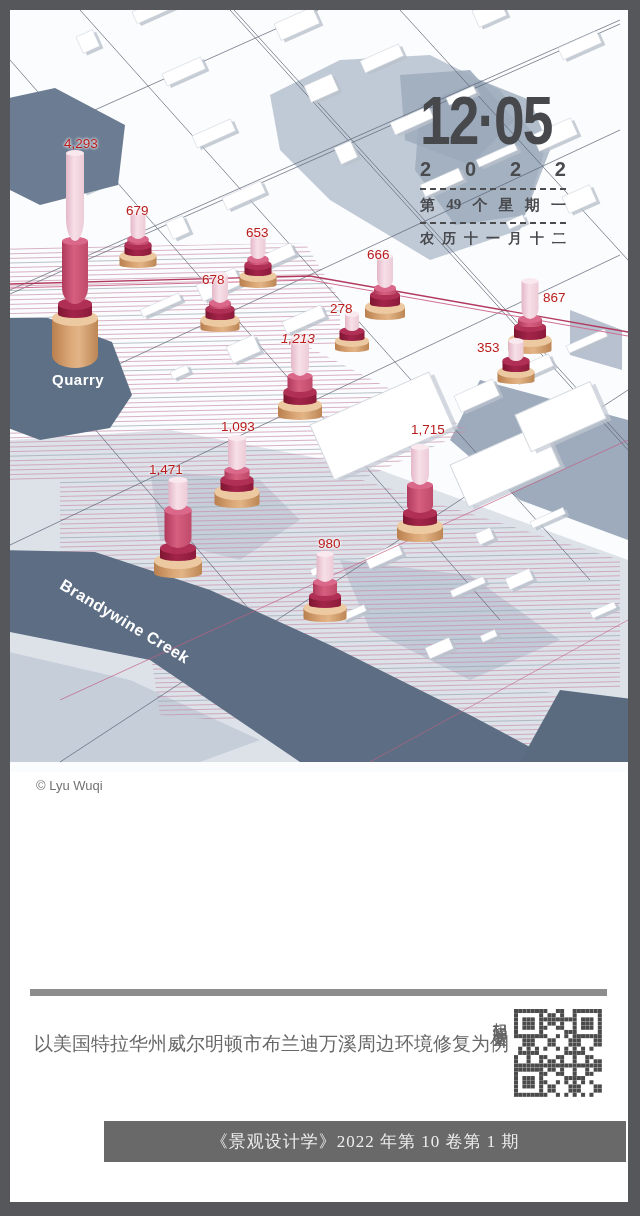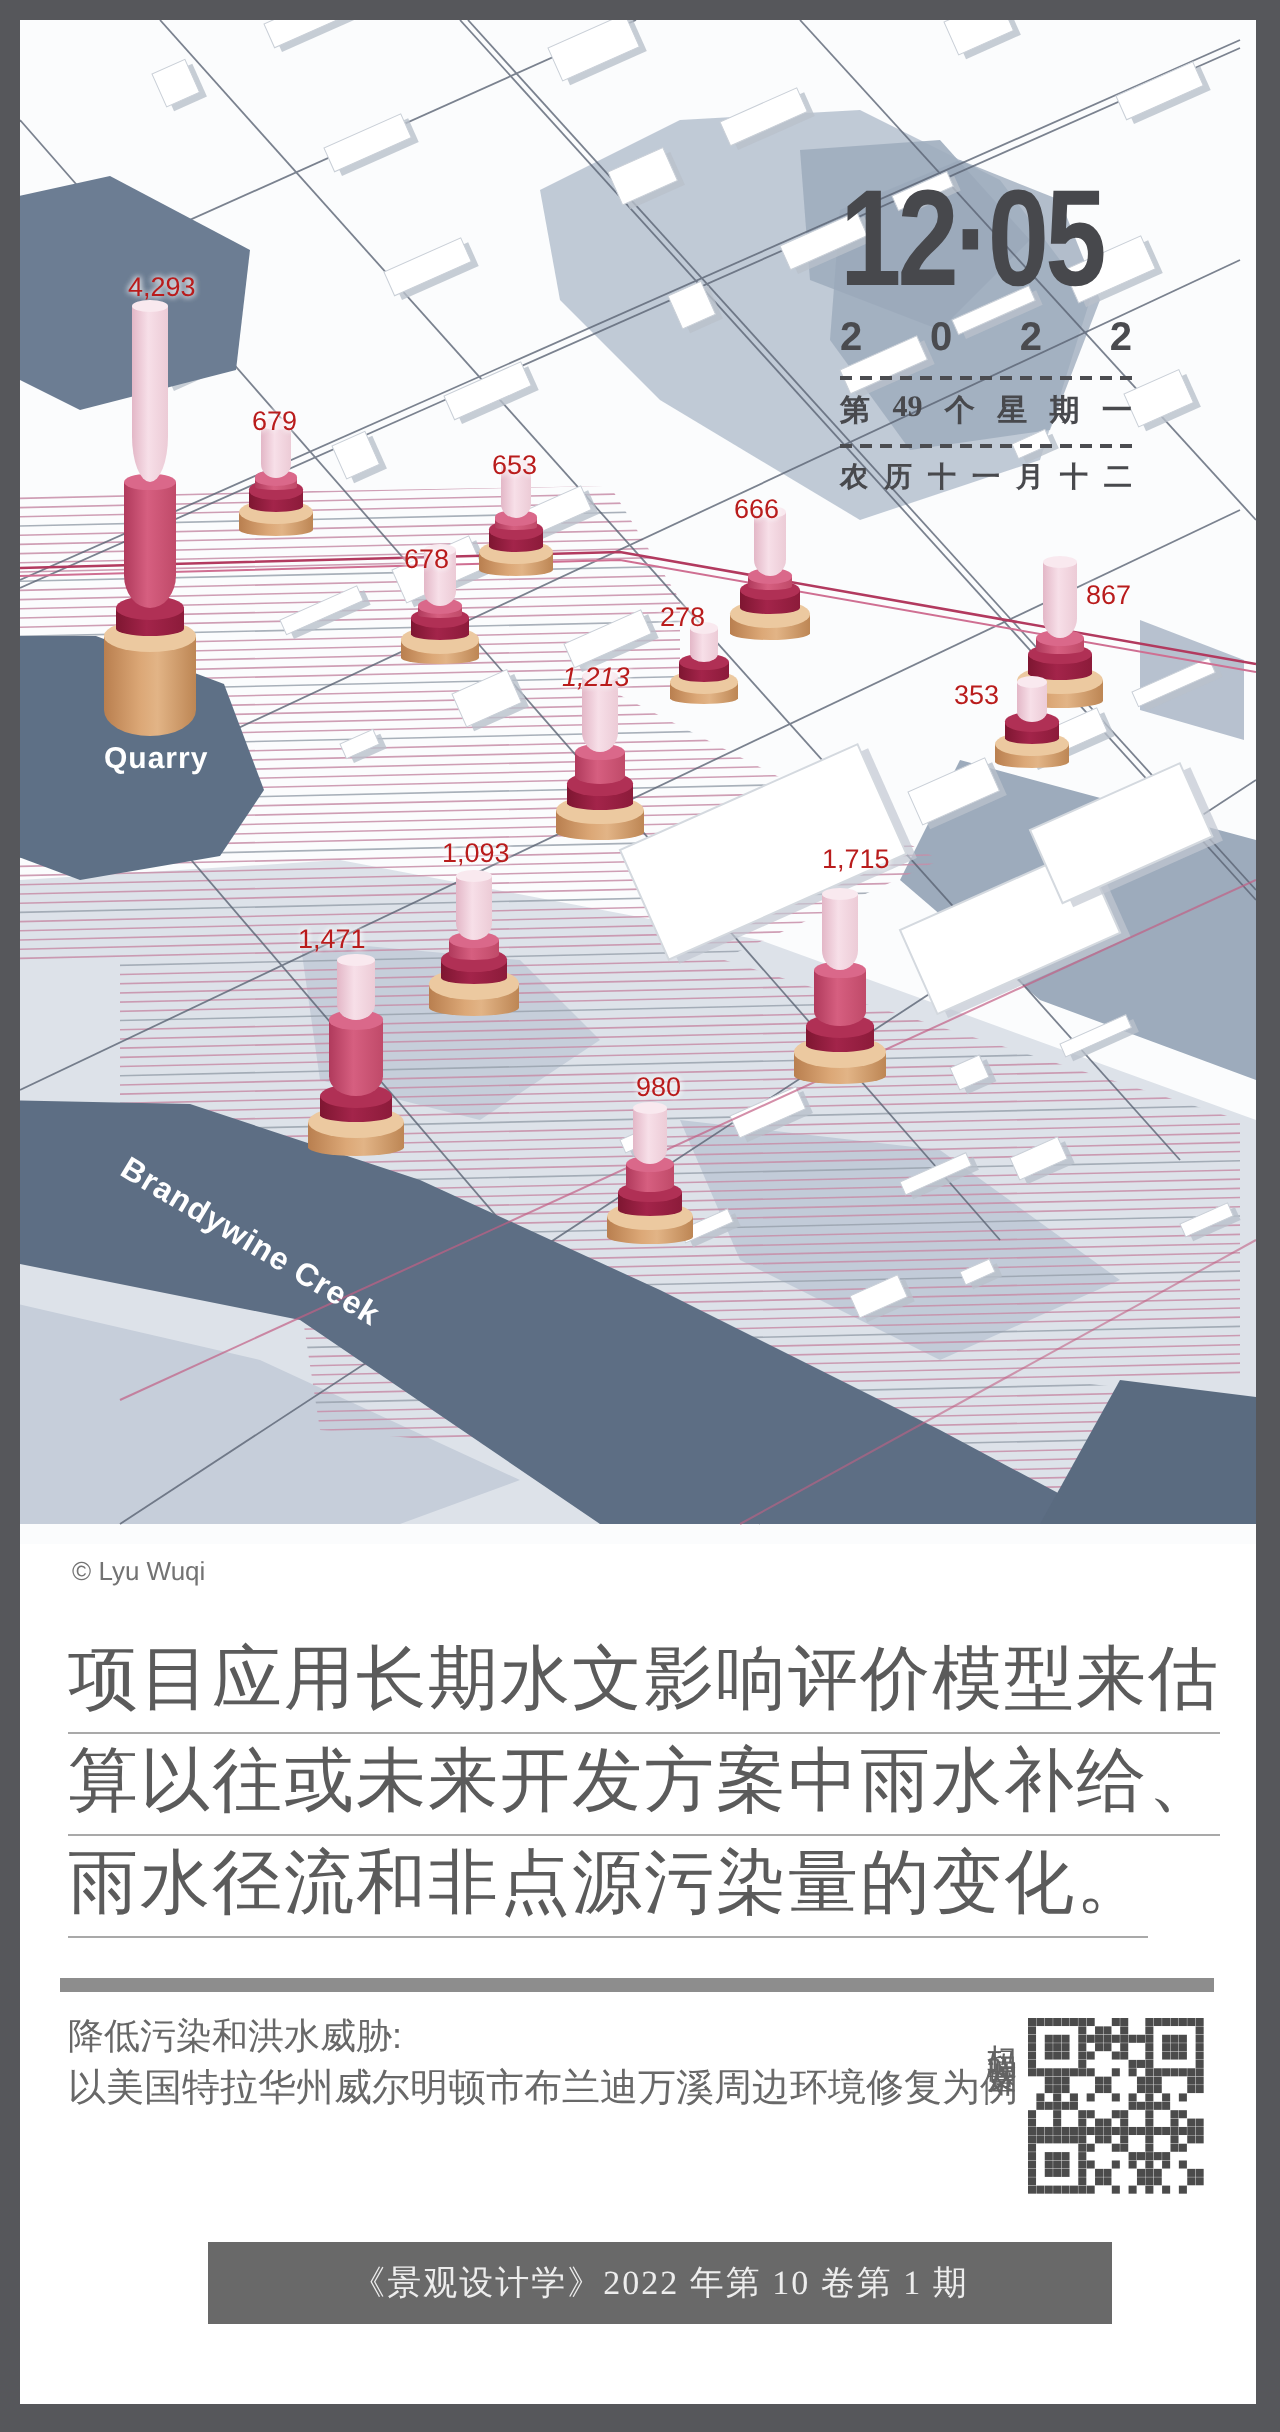--- a/index.html
+++ b/index.html
@@ -59,21 +59,21 @@
   .authors{position:absolute;left:34px;top:1060px;font-size:14.5px;font-weight:700;color:#565656;}
   .qr-caption{position:absolute;left:490px;top:1011px;height:94px;writing-mode:vertical-rl;
               font-size:14.5px;color:#636363;letter-spacing:2px;}
   .qr{position:absolute;left:514px;top:1009px;width:88px;height:88px;}
 
   
   .laf{position:absolute;left:36px;top:1119px;}
   .laf .big{font-weight:900;font-size:33px;line-height:.85;letter-spacing:1px;color:#55565b;}
   .laf .tiny{font-size:4px;letter-spacing:.4px;color:#6a6b70;margin-top:2px;white-space:nowrap;}
   .laf .cn{font-weight:700;font-size:14px;color:#505156;margin-top:2px;letter-spacing:1.5px;}
-  .issue-bar{position:absolute;left:104px;top:1121px;width:452px;height:41px;background:#696969;
+  .issue-bar{position:absolute;left:104px;top:1121px;width:522px;height:41px;background:#696969;
              display:flex;align-items:center;justify-content:center;}
   .issue-bar span{font-family:"Liberation Serif",serif;font-size:17px;color:#ededed;letter-spacing:1px;}
 </style>
 </head>
 <body>
 
 <div class="poster">
 
   <div class="map">
     <svg id="mapsvg" width="618" height="762" viewBox="0 0 618 762">
@@ -556,29 +556,23 @@
       <span>十</span>
       <span>一</span>
       <span>月</span>
       <span>十</span>
       <span>二</span>
     </div>
   </div>
 
   <div class="credit">© Lyu Wuqi</div>
 
-  <div class="summary">
-    <div class="sline">项目应用长期水文影响评价模型来估</div>
-    <div class="sline">算以往或未来开发方案中雨水补给、</div>
-    <div class="sline">雨水径流和非点源污染量的变化。</div>
-  </div>
 
   <div class="divider"></div>
 
-  <div class="t1">降低污染和洪水威胁:</div>
   <div class="t2">以美国特拉华州威尔明顿市布兰迪万溪周边环境修复为例</div>
   <div class="qr-caption">扫码阅读文章</div>
   <svg class="qr" id="qrsvg" viewBox="0 0 88 88">
       <rect x="0.00" y="0.00" width="4.02" height="4.02" fill="#4b4b4b"></rect>
       <rect x="4.19" y="0.00" width="4.02" height="4.02" fill="#4b4b4b"></rect>
       <rect x="8.38" y="0.00" width="4.02" height="4.02" fill="#4b4b4b"></rect>
       <rect x="12.57" y="0.00" width="4.02" height="4.02" fill="#4b4b4b"></rect>
       <rect x="16.76" y="0.00" width="4.02" height="4.02" fill="#4b4b4b"></rect>
       <rect x="20.95" y="0.00" width="4.02" height="4.02" fill="#4b4b4b"></rect>
       <rect x="25.14" y="0.00" width="4.02" height="4.02" fill="#4b4b4b"></rect>

